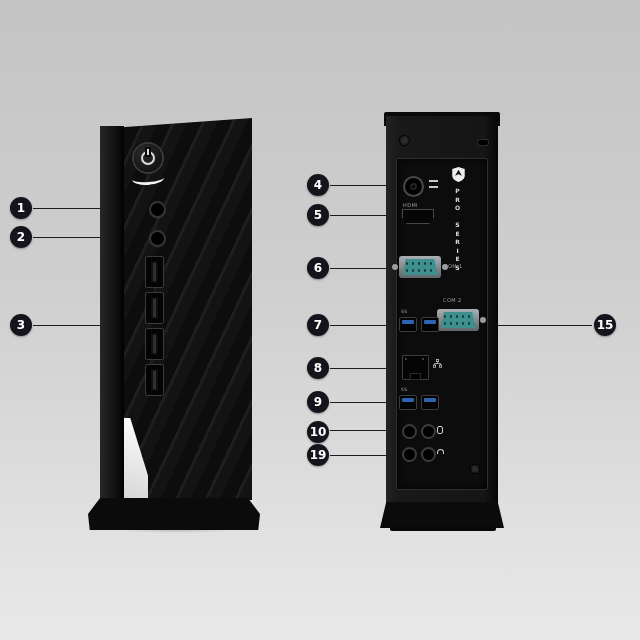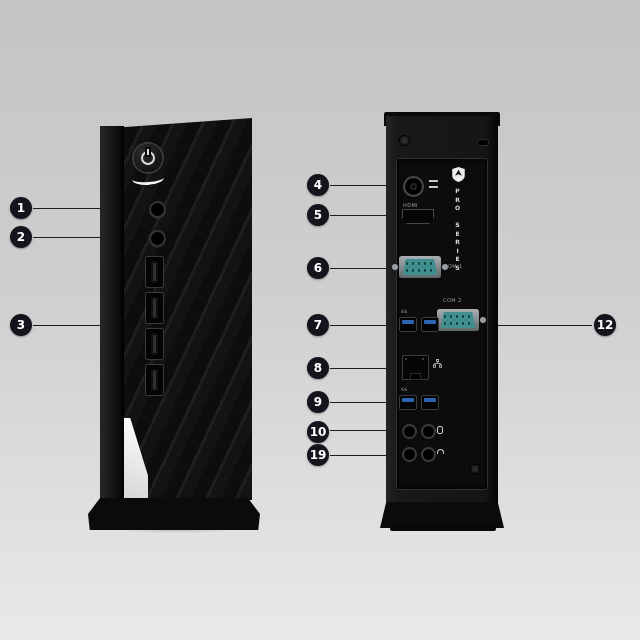--- a/index.html
+++ b/index.html
@@ -117,21 +117,21 @@
   <div class="callout" style="left:10px;top:226px">2</div>
   <div class="callout" style="left:10px;top:314px">3</div>
   <div class="callout" style="left:307px;top:174px">4</div>
   <div class="callout" style="left:307px;top:204px">5</div>
   <div class="callout" style="left:307px;top:257px">6</div>
   <div class="callout" style="left:307px;top:314px">7</div>
   <div class="callout" style="left:307px;top:357px">8</div>
   <div class="callout" style="left:307px;top:391px">9</div>
   <div class="callout" style="left:307px;top:421px">10</div>
   <div class="callout" style="left:307px;top:444px">19</div>
-  <div class="callout" style="left:594px;top:314px">12</div>
+  <div class="callout" style="left:594px;top:314px">15</div>
 
   <div class="device front">
     <div class="f-body"></div>
     <div class="f-face"></div>
     <div class="power-btn">
       <span class="power-glyph"></span>
     </div>
     <div class="power-swoosh"></div>
     <div class="fjack" style="top:83px"></div>
     <div class="fjack" style="top:112px"></div>

